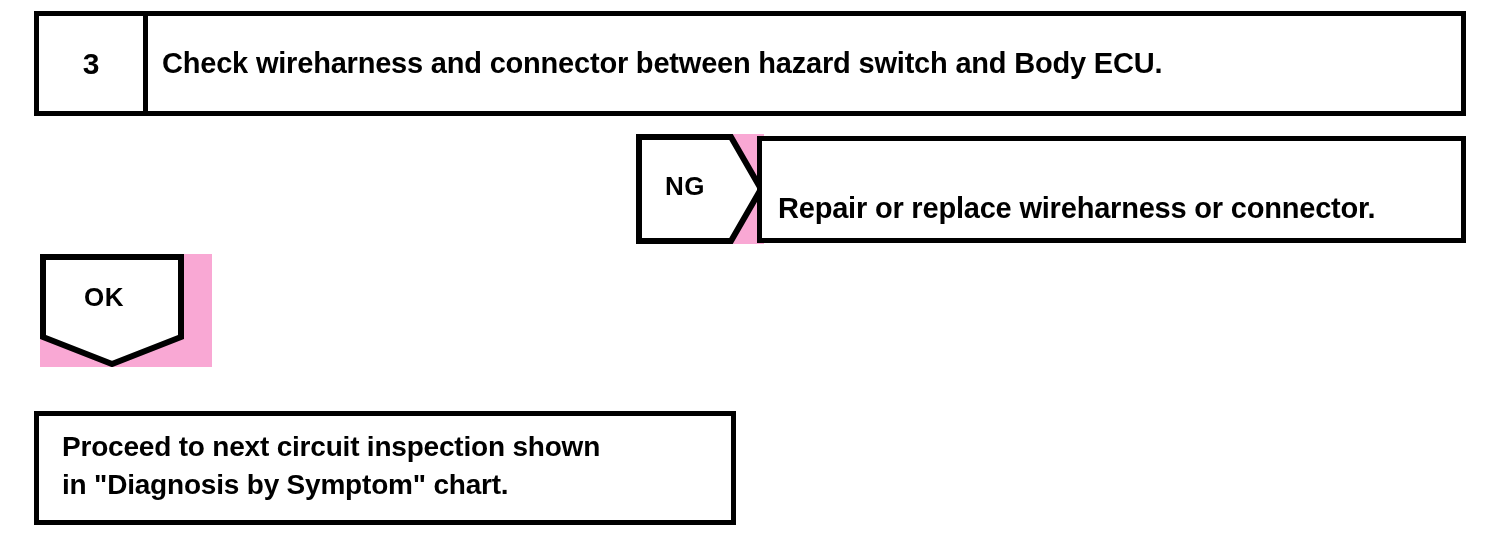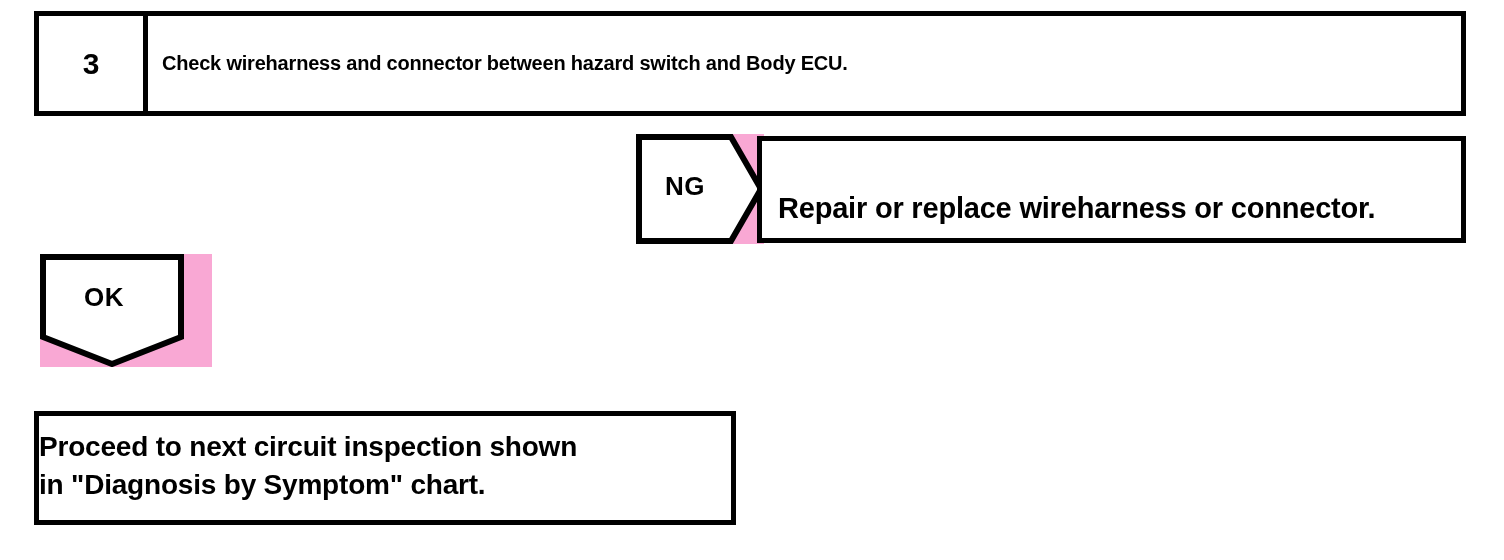--- a/index.html
+++ b/index.html
@@ -52,21 +52,21 @@
     line-height: 1;
   }
   .step-text-cell {
     flex: 1;
     display: flex;
     align-items: center;
     padding-left: 14px;
     box-sizing: border-box;
   }
   .step-text {
-    font-size: 20px;
+    font-size: 29px;
     font-weight: bold;
     line-height: 1.05;
     letter-spacing: -0.2px;
     white-space: nowrap;
   }
 
   
   .pentagon {
     position: absolute;
     background: #f9a8d4;
@@ -134,20 +134,21 @@
   #repair-box .outcome-text {
     white-space: nowrap;
     margin-top: 36px;
   }
 
   #proceed-box {
     left: 34px;
     top: 411px;
     width: 702px;
     height: 114px;
+    padding-left: 23px;
     align-items: flex-start;
     padding-top: 12px;
   }
   #proceed-box .outcome-text {
     font-size: 28px;
     line-height: 38px;
     white-space: pre-line;
   }
 </style>
 </head>

